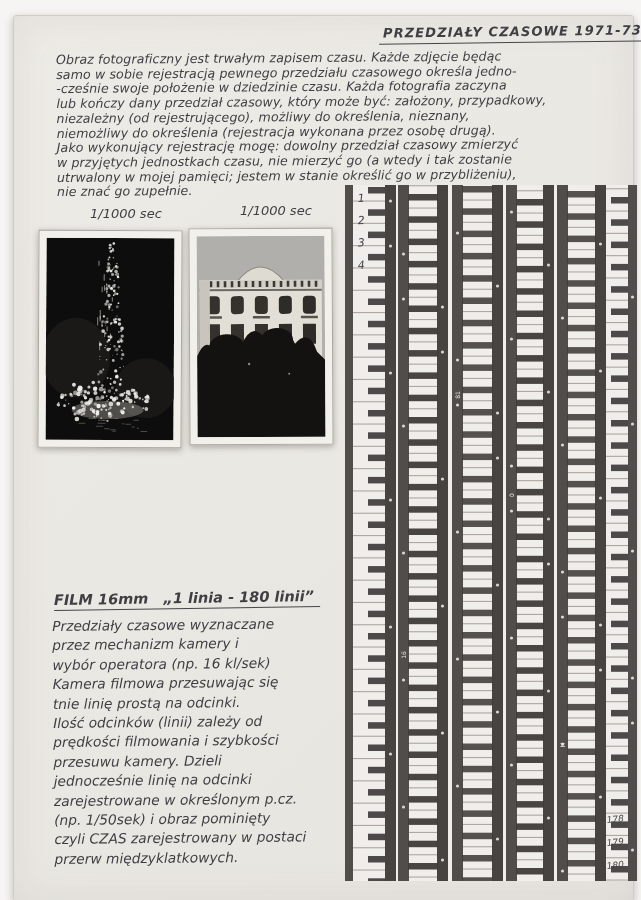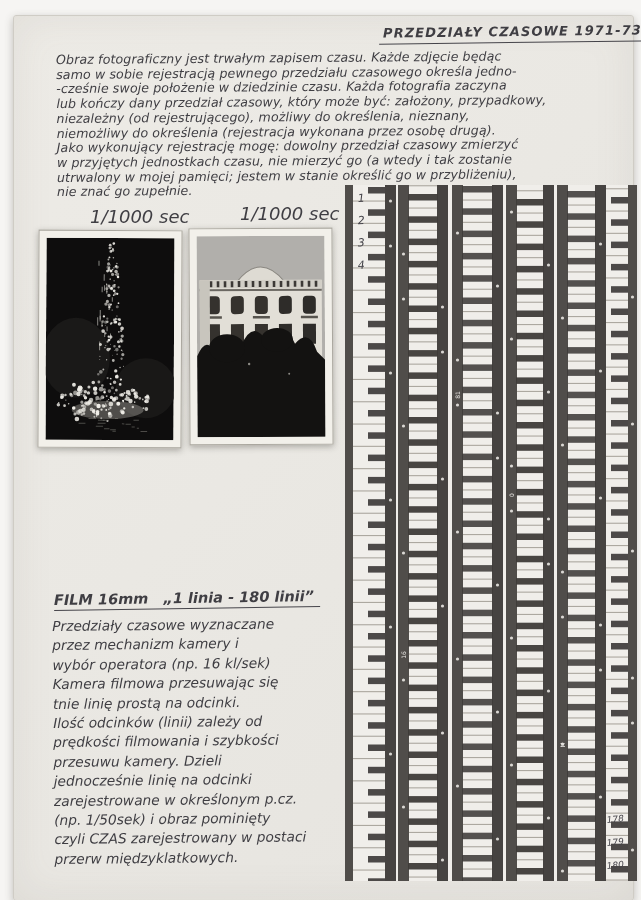--- a/index.html
+++ b/index.html
@@ -14,21 +14,21 @@
   .title{position:absolute;left:379px;top:16px;font-size:13px;letter-spacing:1.1px;
          font-weight:bold;border-bottom:1.6px solid #45444a;padding:0 4px 3px 4px;
          transform:rotate(-0.7deg);white-space:nowrap;}
   .para1{position:absolute;left:56px;top:45px;font-size:12.6px;line-height:14.7px;
          white-space:pre;transform:rotate(-0.45deg);transform-origin:left top;letter-spacing:.1px;}
   .para2{position:absolute;left:52px;top:609px;font-size:13.8px;line-height:19.4px;
          white-space:pre;transform:rotate(-0.6deg);transform-origin:left top;}
   .heading2{position:absolute;left:54px;top:582px;font-size:14.5px;font-weight:bold;
          border-bottom:1.5px solid #45444a;padding:0 6px 2px 0;transform:rotate(-0.9deg);
          white-space:pre;}
-  .pholabel{position:absolute;font-size:18px;white-space:nowrap;}
+  .pholabel{position:absolute;font-size:13px;white-space:nowrap;}
   .photo{position:absolute;background:#f2f0ea;padding:7px;border:1px solid #aaa79f;
          box-shadow:0 2px 6px rgba(50,45,40,.35);}
   .photo svg{display:block;}
   .montage{position:absolute;left:345px;top:177px;width:292px;height:696px;}
   .stain{position:absolute;border-radius:50%;pointer-events:none;}
 </style>
 </head>
 <body>
 
 <div class="stage">

